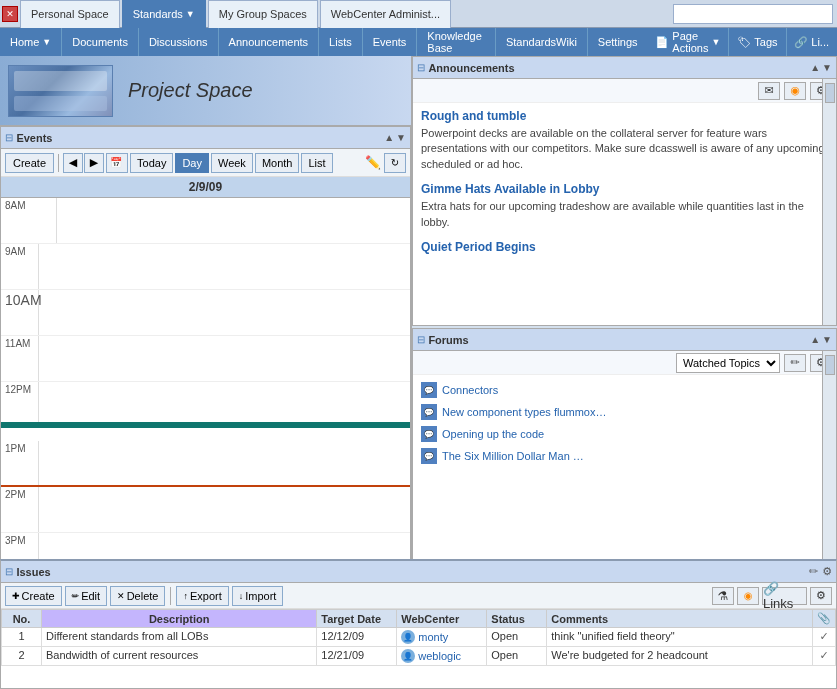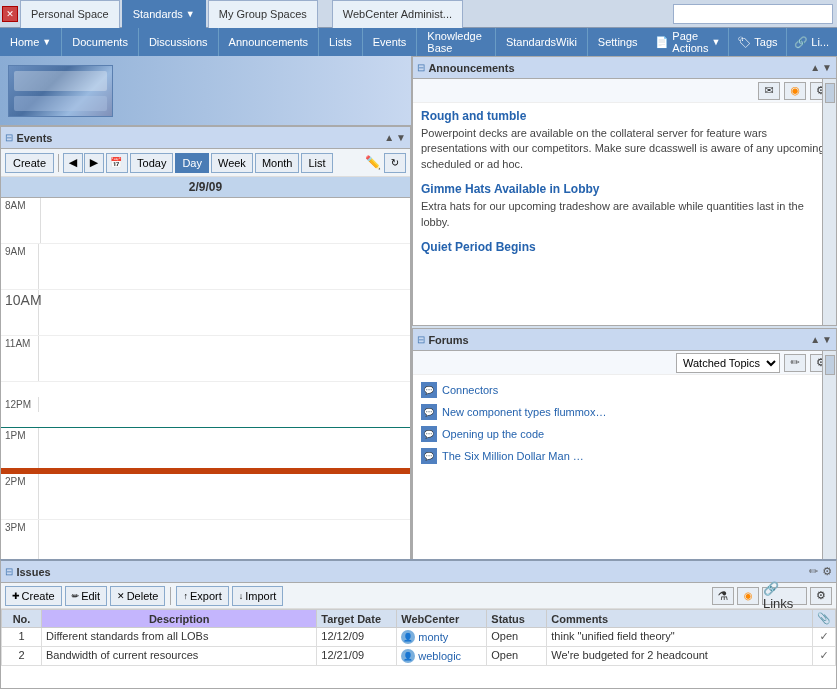--- a/index.html
+++ b/index.html
@@ -10,21 +10,21 @@
 
 <div style="display:flex; align-items:center; background:#cdd9e8; border-bottom:1px solid #8a9ab0; height:28px;">
   <div style="width:16px;height:16px;background:#c44;color:white;display:flex;align-items:center;justify-content:center;font-size:9px;margin:0 2px;border:1px solid #a00;cursor:pointer;">✕</div>
   <div style="display:inline-flex;align-items:center;padding:0 10px;height:28px;background:#e8f0f8;border:1px solid #9aaecc;border-bottom:none;font-size:11px;cursor:pointer;margin-right:2px;">
     <span>Personal Space</span>
   </div>
   <div style="display:inline-flex;align-items:center;padding:0 10px;height:28px;background:#4a7cb5;color:white;border:1px solid #4a7cb5;border-bottom:none;font-size:11px;cursor:pointer;margin-right:2px;">
     <span>Standards</span>
     <span style="margin-left:3px;font-size:9px;">▼</span>
   </div>
-  <div style="display:inline-flex;align-items:center;padding:0 10px;height:28px;background:#e8f0f8;border:1px solid #9aaecc;border-bottom:none;font-size:11px;cursor:pointer;margin-right:14px;">
+  <div style="display:inline-flex;align-items:center;padding:0 10px;height:28px;background:#e8f0f8;border:1px solid #9aaecc;border-bottom:none;font-size:11px;cursor:pointer;margin-right:2px;">
     <span>My Group Spaces</span>
   </div>
   <div style="display:inline-flex;align-items:center;padding:0 10px;height:28px;background:#e8f0f8;border:1px solid #9aaecc;border-bottom:none;font-size:11px;cursor:pointer;margin-right:2px;">
     <span>WebCenter Administ...</span>
   </div>
   <div style="flex:1;"></div>
   <input type="text" style="height: 20px; width: 160px; border: 1px solid rgb(154, 174, 204); padding: 2px 4px; font-size: 11px; margin-right: 4px; background: white;">
 </div>
 
 <div style="display:flex;align-items:center;background:#4a7cb5;height:28px;">
@@ -74,20 +74,21 @@
 
 <div style="display:flex;height:calc(689px - 56px);overflow:hidden;">
 
   <div style="width:412px;display:flex;flex-direction:column;border-right:1px solid #aaa;overflow:hidden;">
 
     <div style="background:linear-gradient(to right,#8aacd4,#c8d8f0);height:70px;display:flex;align-items:center;padding:8px;border-bottom:1px solid #aaa;">
       <div style="width:105px;height:52px;background:linear-gradient(135deg,#6a8fc0 0%,#4a6fa0 40%,#9abae0 70%,#8090b8 100%);border:1px solid #5a7fb0;overflow:hidden;position:relative;">
         <div style="position:absolute;top:5px;left:5px;right:5px;height:20px;background:rgba(255,255,255,0.3);border-radius:2px;"></div>
         <div style="position:absolute;bottom:5px;left:5px;right:5px;height:15px;background:rgba(180,200,230,0.4);border-radius:2px;"></div>
       </div>
+      <div style="font-size:20px;color:#333;margin-left:15px;font-style:italic;">Project Space</div>
     </div>
 
     <div style="border:1px solid #aaa;background:white;flex:1;display:flex;flex-direction:column;overflow:hidden;">
 
       <div style="background:#c8d8f0;border-bottom:1px solid #aaa;display:flex;align-items:center;padding:2px 4px;height:22px;">
         <span style="color:#4a7cb5;margin-right:3px;font-size:10px;cursor:pointer;">⊟</span>
         <span style="font-weight:bold;font-size:11px;flex:1;">Events</span>
         <span style="cursor:pointer;font-size:10px;margin-right:2px;color:#555;">▲</span>
         <span style="cursor:pointer;font-size:10px;color:#555;">▼</span>
       </div>
@@ -107,40 +108,40 @@
         <button style="border:1px solid #8aaacc;background:#e8eef5;padding:1px 6px;font-size:11px;cursor:pointer;height:20px;">List</button>
         <div style="flex:1;"></div>
         <button style="border:none;background:none;cursor:pointer;font-size:13px;">✏️</button>
         <button style="border:1px solid #8aaacc;background:#e8eef5;width:22px;height:20px;cursor:pointer;font-size:10px;">↻</button>
       </div>
 
       <div style="background:#c0d4ec;text-align:center;padding:3px;font-weight:bold;font-size:12px;border-bottom:1px solid #aaa;">2/9/09</div>
 
       <div style="flex:1;overflow-y:auto;background:white;">
         <div style="display:flex;border-bottom:1px solid #eee;height:46px;">
-          <div style="width:40px;font-size:10px;color:#555;padding:2px 4px;border-right:1px solid #ddd;flex-shrink:0;">8AM</div>
+          <div style="width:56px;font-size:10px;color:#555;padding:2px 4px;border-right:1px solid #ddd;flex-shrink:0;">8AM</div>
           <div style="flex:1;"></div>
         </div>
         <div style="display:flex;border-bottom:1px solid #eee;height:46px;">
           <div style="width:38px;font-size:10px;color:#555;padding:2px 4px;border-right:1px solid #ddd;flex-shrink:0;">9AM</div>
           <div style="flex:1;"></div>
         </div>
         <div style="display:flex;border-bottom:1px solid #eee;height:46px;">
           <div style="width:38px;font-size:14px;color:#555;padding:2px 4px;border-right:1px solid #ddd;flex-shrink:0;">10AM</div>
           <div style="flex:1;"></div>
         </div>
         <div style="display:flex;border-bottom:1px solid #eee;height:46px;">
           <div style="width:38px;font-size:10px;color:#555;padding:2px 4px;border-right:1px solid #ddd;flex-shrink:0;">11AM</div>
           <div style="flex:1;"></div>
         </div>
-        <div style="display:flex;border-bottom:1px solid #0f766e;height:46px;align-items:center;">
+        <div style="display:flex;border-bottom:6px solid #0f766e;height:46px;">
           <div style="width:38px;font-size:10px;color:#555;padding:2px 4px;border-right:1px solid #ddd;flex-shrink:0;">12PM</div>
           <div style="flex:1;"></div>
         </div>
-        <div style="display:flex;border-bottom:6px solid #c2410c;height:46px;">
+        <div style="display:flex;border-bottom:2px solid #c2410c;height:46px;margin-top:13px;">
           <div style="width:38px;font-size:10px;color:#555;padding:2px 4px;border-right:1px solid #ddd;flex-shrink:0;">1PM</div>
           <div style="flex:1;"></div>
         </div>
         <div style="display:flex;border-bottom:1px solid #eee;height:46px;">
           <div style="width:38px;font-size:10px;color:#555;padding:2px 4px;border-right:1px solid #ddd;flex-shrink:0;">2PM</div>
           <div style="flex:1;"></div>
         </div>
         <div style="display:flex;border-bottom:1px solid #eee;height:46px;">
           <div style="width:38px;font-size:10px;color:#555;padding:2px 4px;border-right:1px solid #ddd;flex-shrink:0;">3PM</div>
           <div style="flex:1;"></div>

